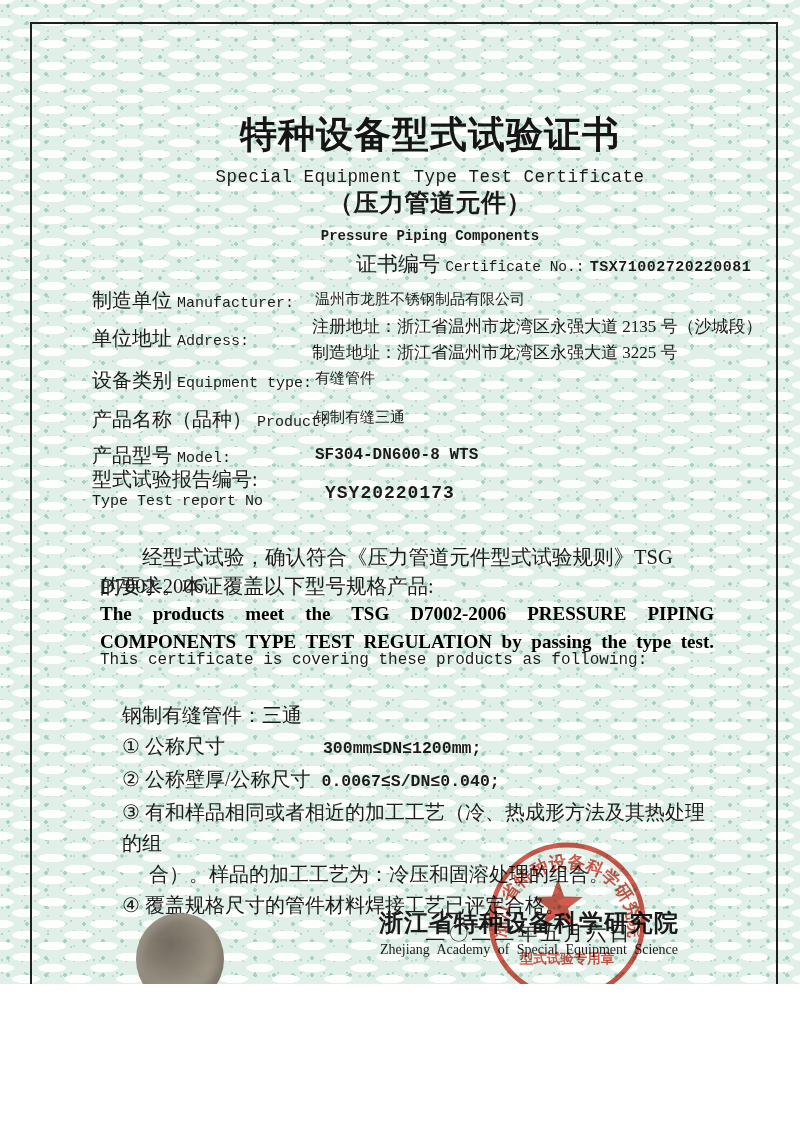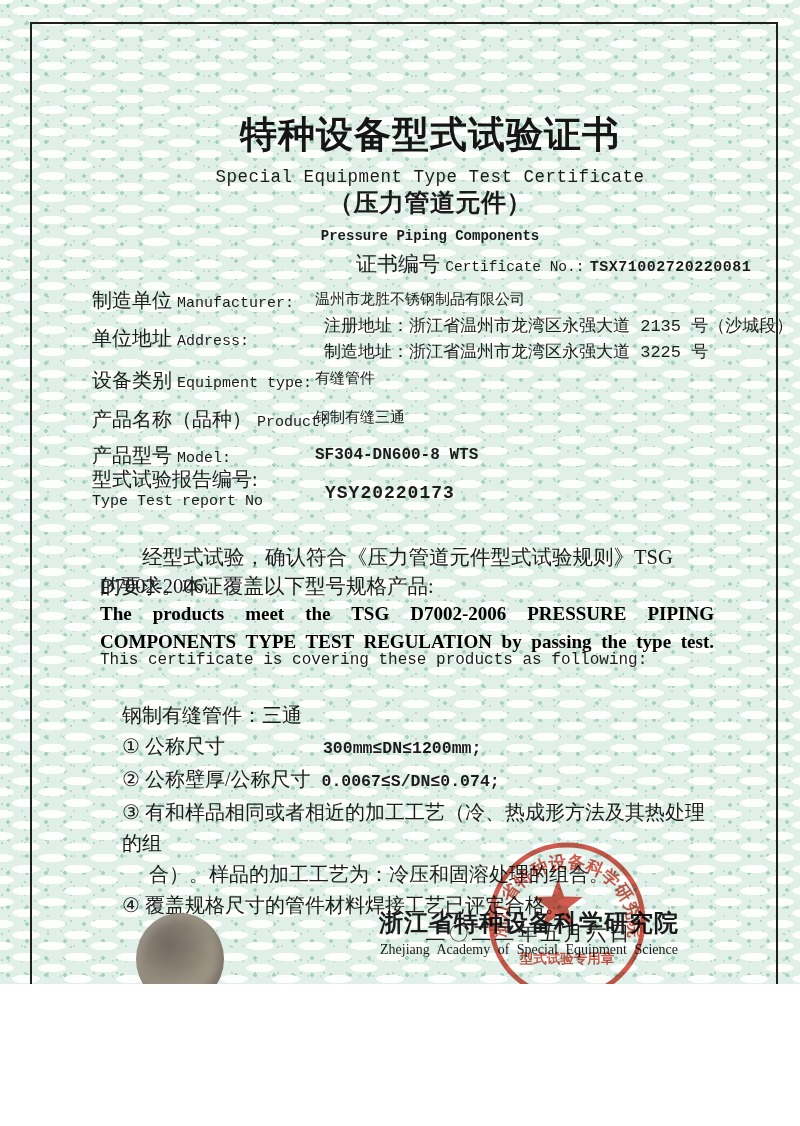--- a/index.html
+++ b/index.html
@@ -34,21 +34,21 @@
   .subtitle-zh{ top: 189px; font-size: 25px; font-weight: 600; letter-spacing: 0.5px; }
   .subtitle-en{ top: 228px; font-size: 14px; font-weight: 600; }
 
   .certno-row { top: 252px; left: 356px; font-size: 21px; }
   .certno-row .lm { font-size: 14.5px; }
   .certno-row .num { font-size: 15px; letter-spacing: 0.5px; font-weight: 600; }
 
   .flabel { left: 92px; font-size: 20px; white-space: nowrap; }
   .flabel .lm { font-size: 15px; }
   .fvalue { left: 315px; font-size: 15px; white-space: nowrap; }
-  .addr   { left: 324px; font-size: 17px; white-space: nowrap; font-family: Liberation Mono, monospace; }
+  .addr   { left: 312px; font-size: 17px; white-space: nowrap; }
 
   .stmt { left: 100px; width: 614px; }
   .stmt-zh { font-size: 20.5px; line-height: 29px; }
   .stmt-en-bold {
     font-size: 19px; font-weight: 700; color: #000;
     text-align: justify; text-align-last: justify; line-height: 28px;
   }
   .stmt-mono { font-size: 16px; }
 
   .plist { left: 122px; width: 594px; font-size: 20px; line-height: 31px; }
@@ -135,21 +135,21 @@
   <div class="abs stmt stmt-en-bold" style="top:628px">COMPONENTS TYPE TEST REGULATION by passing the type test.</div>
   <div class="abs stmt stmt-mono mono" style="top:651px">This certificate is covering these products as following:</div>
 
   <div class="abs plist" style="top:700px">
     <div>钢制有缝管件：三通</div>
     <div>
       <span class="pnum">①</span><span class="pname1">公称尺寸</span><span class="mono pval">300mm≤DN≤1200mm;</span>
     </div>
     <div>
       <span class="pnum">②</span><span>公称壁厚/公称尺寸</span>
-      <span class="mono pval" style="margin-left:6px">0.0067≤S/DN≤0.074;</span>
+      <span class="mono pval" style="margin-left:6px">0.0067≤S/DN≤0.040;</span>
     </div>
     <div>
       <span class="pnum">③</span><span>有和样品相同或者相近的加工工艺（冷、热成形方法及其热处理的组</span>
     </div>
     <div class="cont">合）。样品的加工工艺为：冷压和固溶处理的组合。</div>
     <div>
       <span class="pnum">④</span><span>覆盖规格尺寸的管件材料焊接工艺已评定合格。</span>
     </div>
   </div>
 

